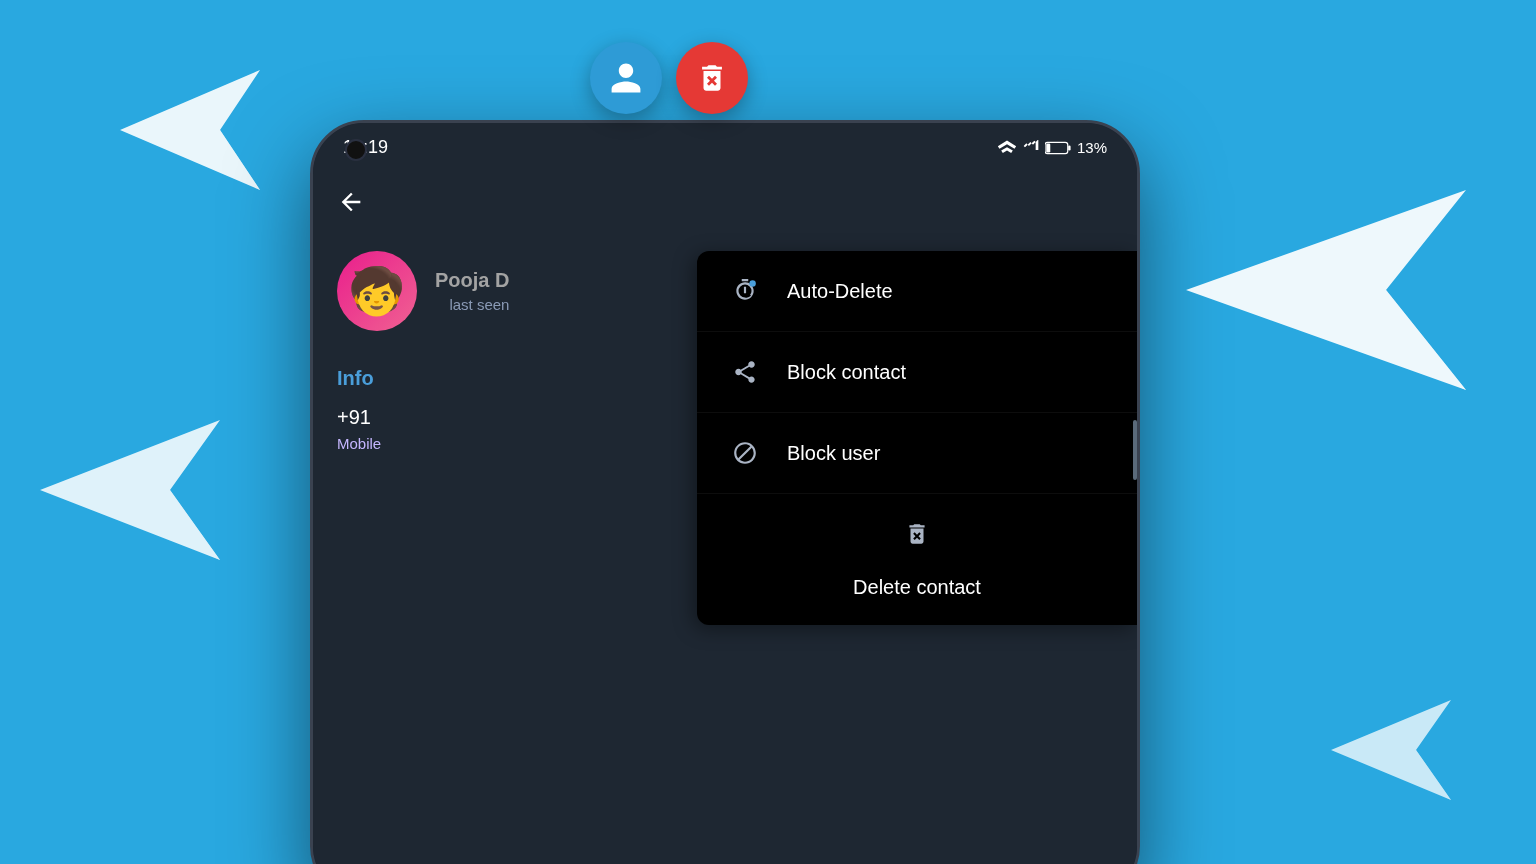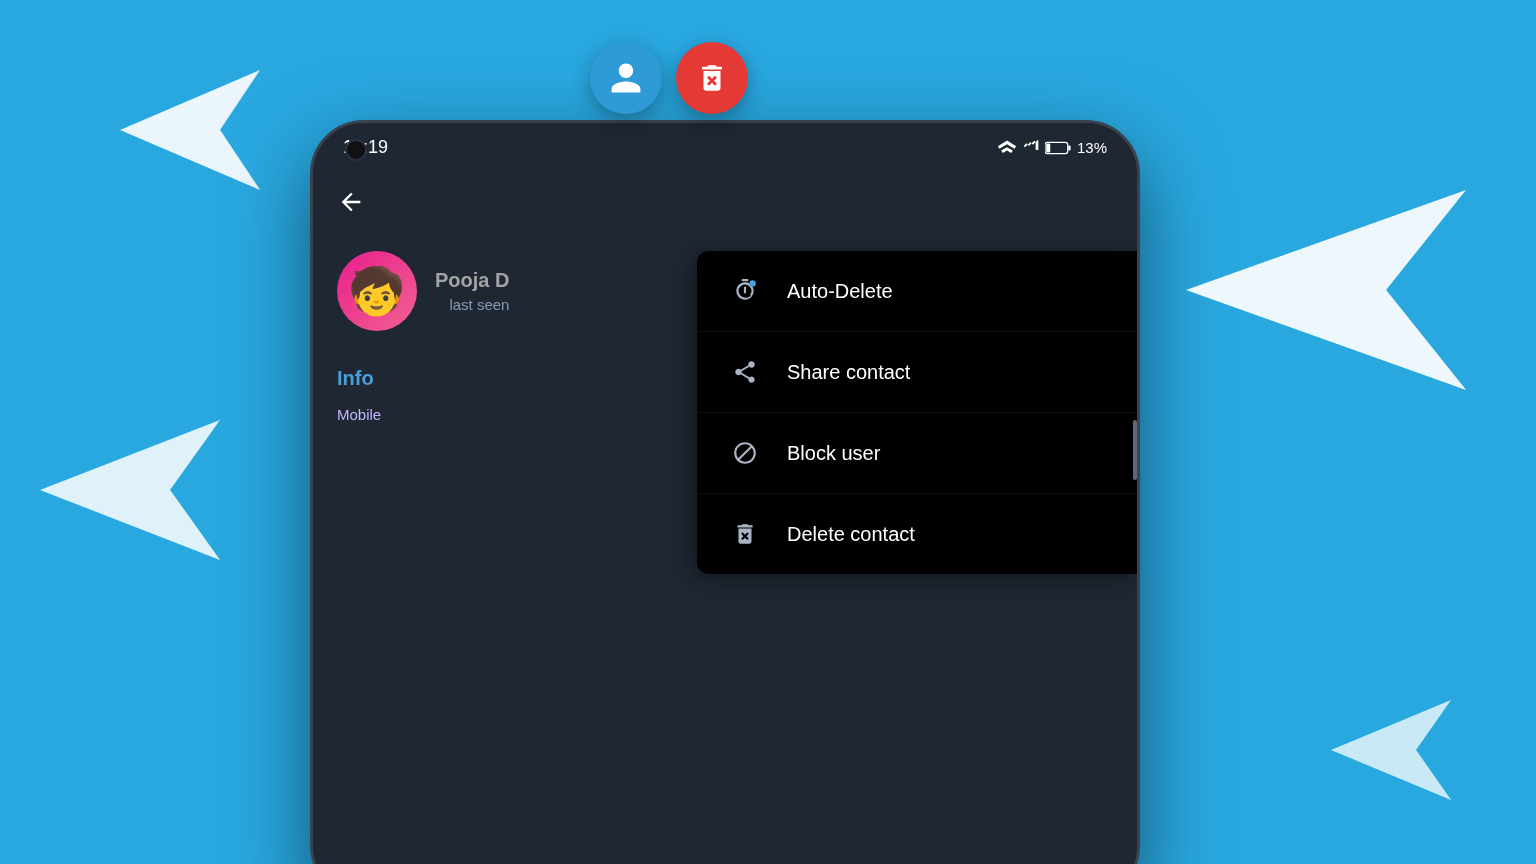--- a/index.html
+++ b/index.html
@@ -160,20 +160,21 @@
       padding: 26px 34px;
       color: white;
       font-size: 20px;
       cursor: pointer;
       border-bottom: 1px solid rgba(255,255,255,0.05);
       transition: background 0.15s;
     }
 
     .menu-item:last-child {
       border-bottom: none;
+      flex-direction: column;
     }
 
     .menu-icon {
       width: 28px;
       height: 28px;
       display: flex;
       align-items: center;
       justify-content: center;
       color: #aab4c4;
       flex-shrink: 0;
@@ -322,20 +323,21 @@
 
           <span style="font-size:46px; line-height:1;">🧒</span>
         </div>
         <div>
           <div class="profile-name">Pooja D</div>
           <div class="profile-status">last seen</div>
         </div>
       </div>
 
       <div class="info-label">Info</div>
+      <div class="phone-number">+91</div>
       <div class="phone-type">Mobile</div>
     </div>
 
     <div class="dropdown-menu">
 
       <div class="menu-item">
         <div class="menu-icon">
           <svg width="26" height="26" viewBox="0 0 24 24" fill="#aab4c4">
             <path d="M15 1H9v2h6V1zm-4 13h2V8h-2v6zm8.03-6.61l1.42-1.42c-.43-.51-.9-.99-1.41-1.41l-1.42 1.42A7.93 7.93 0 0 0 12 4c-4.42 0-8 3.58-8 8s3.57 8 8 8 8-3.58 8-8c0-1.82-.62-3.5-1.62-4.86zm-1.38 8.86A6 6 0 0 1 12 18a6 6 0 0 1-6-6 6 6 0 0 1 6-6 6 6 0 0 1 6 6 5.97 5.97 0 0 1-1.35 3.75z"></path>
             <circle cx="19" cy="5" r="3" fill="#4a9eda"></circle>
@@ -343,21 +345,21 @@
         </div>
         <span style="color:white;font-size:20px;">Auto-Delete</span>
       </div>
 
       <div class="menu-item">
         <div class="menu-icon">
           <svg width="26" height="26" viewBox="0 0 24 24" fill="#aab4c4">
             <path d="M18 16.08c-.76 0-1.44.3-1.96.77L8.91 12.7c.05-.23.09-.46.09-.7s-.04-.47-.09-.7l7.05-4.11A2.99 2.99 0 0 0 18 8c1.66 0 3-1.34 3-3s-1.34-3-3-3-3 1.34-3 3c0 .24.04.47.09.7L8.04 9.81C7.5 9.31 6.79 9 6 9c-1.66 0-3 1.34-3 3s1.34 3 3 3c.79 0 1.5-.31 2.04-.81l7.12 4.16c-.05.21-.08.43-.08.65 0 1.61 1.31 2.92 2.92 2.92s2.92-1.31 2.92-2.92c0-1.61-1.31-2.92-2.92-2.92z"></path>
           </svg>
         </div>
-        <span style="color:white;font-size:20px;">Share contact</span>
+        <span style="color:white;font-size:20px;">Block contact</span>
       </div>
 
       <div class="menu-item">
         <div class="menu-icon">
           <svg width="26" height="26" viewBox="0 0 24 24" fill="#aab4c4">
             <path d="M12 2C6.48 2 2 6.48 2 12s4.48 10 10 10 10-4.48 10-10S17.52 2 12 2zM4 12c0-4.42 3.58-8 8-8 1.85 0 3.55.63 4.9 1.68L5.68 16.9A7.902 7.902 0 0 1 4 12zm8 8c-1.85 0-3.55-.63-4.9-1.68L18.32 7.1A7.902 7.902 0 0 1 20 12c0 4.42-3.58 8-8 8z"></path>
           </svg>
         </div>
         <span style="color:white;font-size:20px;">Block user</span>
       </div>

